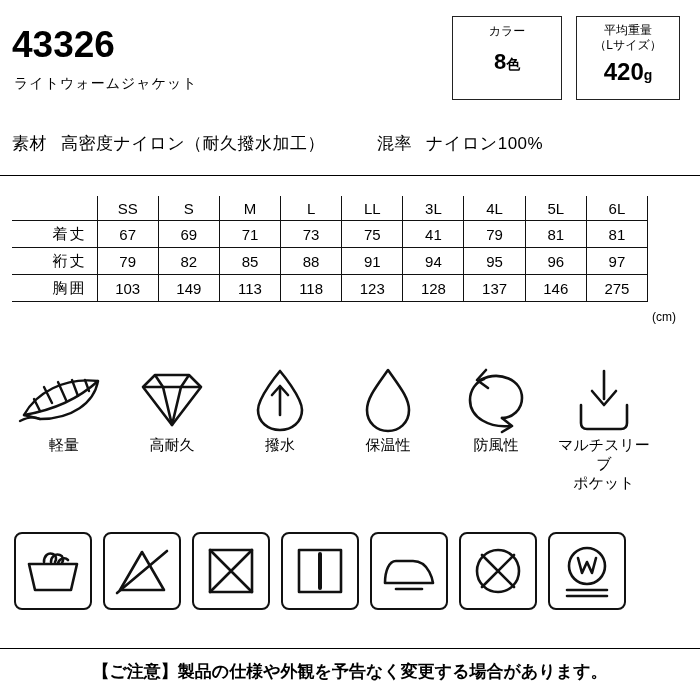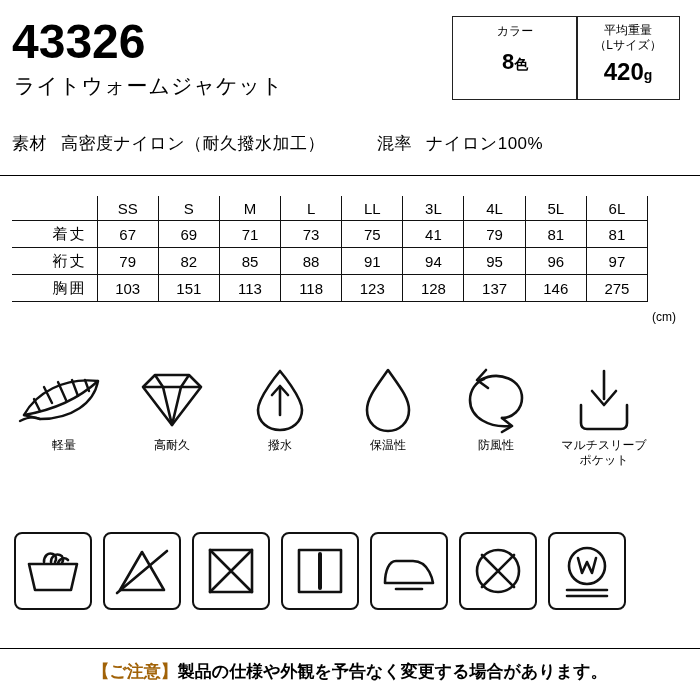--- a/index.html
+++ b/index.html
@@ -25,34 +25,33 @@
   
   .header {
     position: absolute;
     left: 0; top: 0;
     width: 700px;
     height: 120px;
   }
   .product-code {
     position: absolute;
     left: 12px;
-    top: 18px;
-    font-size: 48px;
+    top: 26px;
+    font-size: 37px;
     font-weight: bold;
     letter-spacing: 0px;
     line-height: 1;
   }
   .product-name {
     position: absolute;
     left: 14px;
     top: 76px;
-    font-size: 21px;
+    font-size: 14px;
     letter-spacing: 1px;
     line-height: 1;
-    font-family: Liberation Serif, serif;
   }
 
   .spec-box {
     position: absolute;
     border: 1px solid #222;
     box-sizing: border-box;
     text-align: center;
   }
   .spec-box .spec-label {
     font-size: 12px;
@@ -66,21 +65,21 @@
     display: block;
     line-height: 1;
   }
   .spec-box .spec-value .unit {
     font-size: 14px;
     font-weight: bold;
   }
   #color-box {
     left: 452px;
     top: 16px;
-    width: 126px;
+    width: 110px;
     height: 84px;
   }
   #color-box .spec-value { margin-top: 12px; }
   #weight-box {
     left: 576px;
     top: 16px;
     width: 104px;
     height: 84px;
   }
   #weight-box .spec-label { margin-top: 6px; }
@@ -163,24 +162,25 @@
     text-align: center;
     margin-right: 4px;
   }
   .feature .fico {
     height: 72px;
     display: flex;
     align-items: center;
     justify-content: center;
   }
   .feature .flabel {
-    font-size: 12px;
+    font-size: 15px;
     line-height: 1.25;
     margin-top: 2px;
     display: block;
+    font-family: Liberation Mono, monospace;
   }
 
   
   .care-row {
     position: absolute;
     left: 14px;
     top: 532px;
     display: flex;
   }
   .care {
@@ -208,21 +208,21 @@
     position: absolute;
     left: 0;
     top: 660px;
     width: 700px;
     text-align: center;
     font-size: 17px;
     font-weight: bold;
     letter-spacing: 0px;
   }
   .notice .warn {
-    color: #a16207;
+    color: #000000;
   }
 </style>
 </head>
 <body>
 
 <div class="page">
 
   <div class="header">
     <div class="product-code">43326</div>
     <div class="product-name">ライトウォームジャケット</div>
@@ -295,21 +295,21 @@
         <td>88</td>
         <td>91</td>
         <td>94</td>
         <td>95</td>
         <td>96</td>
         <td>97</td>
       </tr>
       <tr>
         <td class="rowhead">胸囲</td>
         <td>103</td>
-        <td>151</td>
+        <td>149</td>
         <td>113</td>
         <td>118</td>
         <td>123</td>
         <td>128</td>
         <td>137</td>
         <td>146</td>
         <td>275</td>
       </tr>
     </tbody>
   </table>

